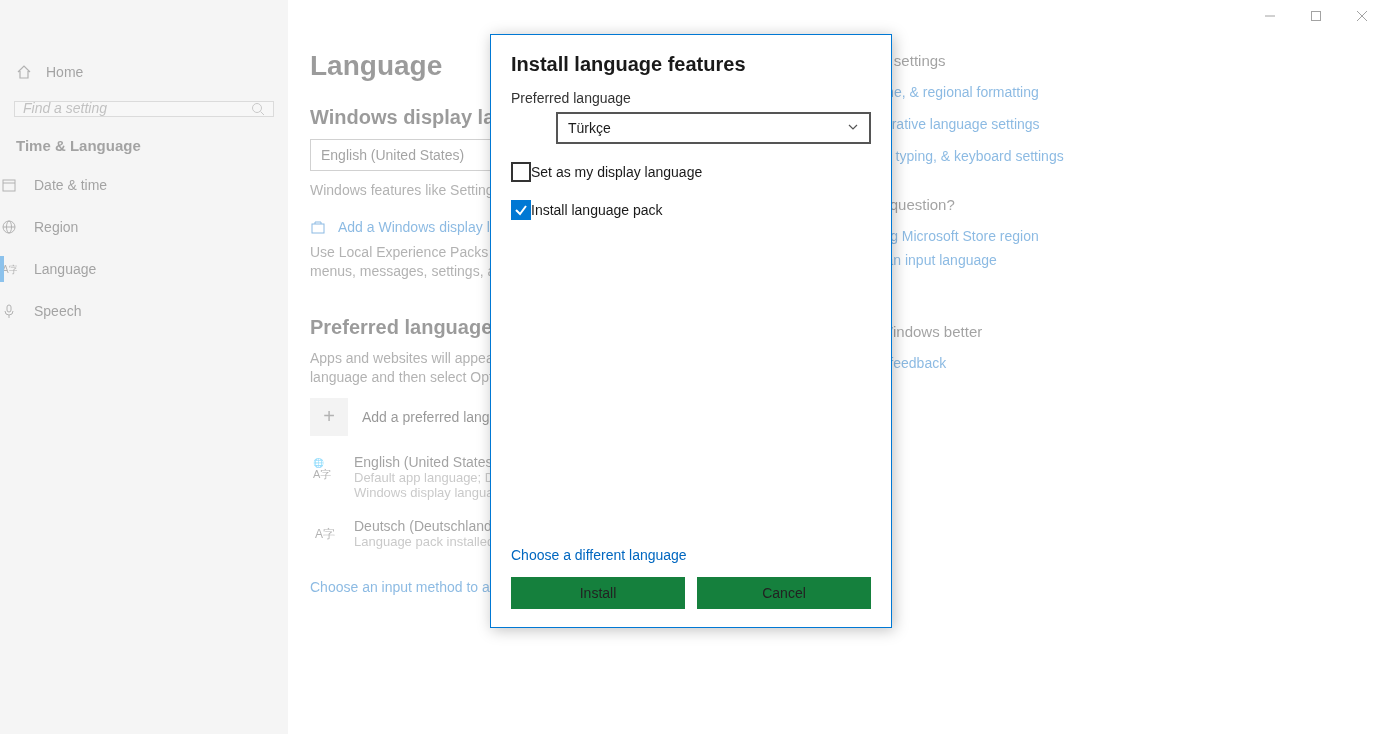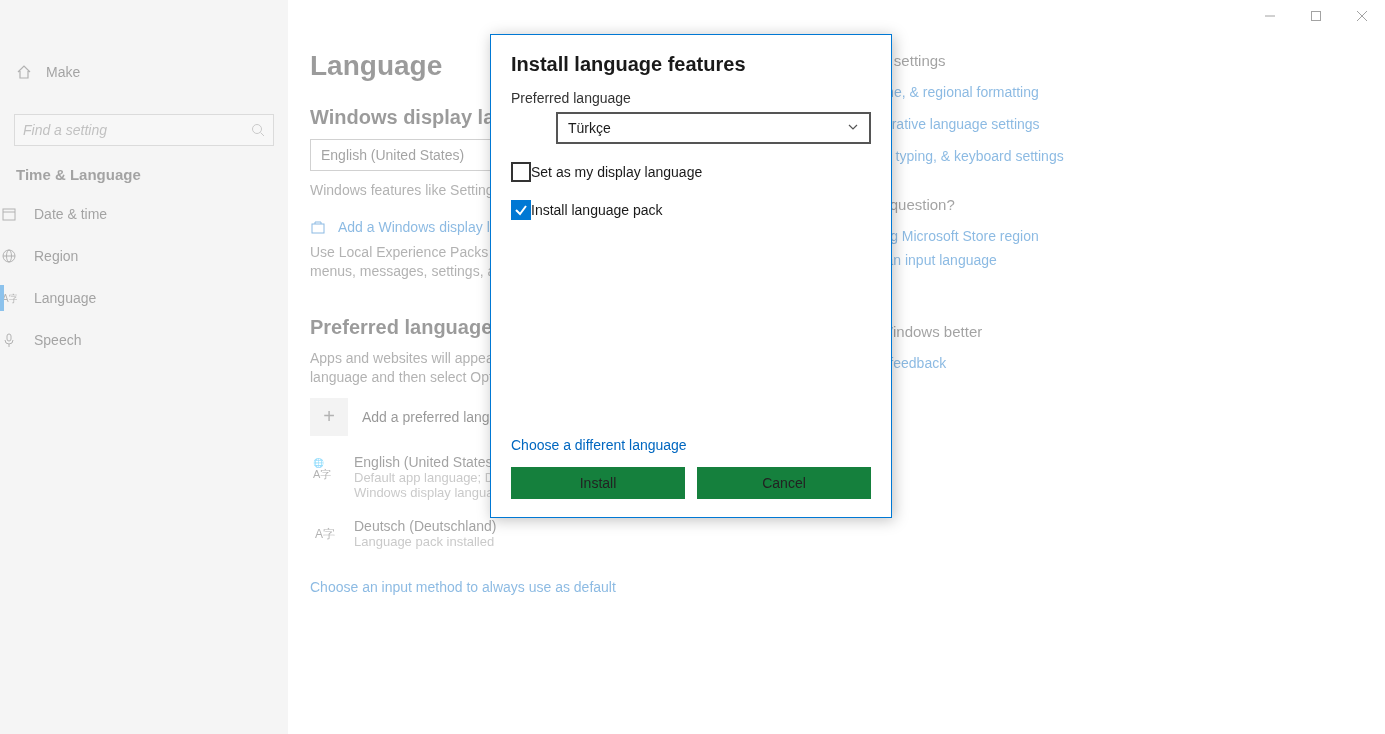--- a/index.html
+++ b/index.html
@@ -9,21 +9,21 @@
   .titlebar { position: absolute; top: 0; left: 0; right: 0; height: 32px; display: flex; align-items: center; }
   .back-btn { width: 48px; height: 32px; display:flex; align-items:center; justify-content:center; color:#333; }
   .titlebar .title { font-size: 12px; color:#333; padding-left: 4px; }
   .win-controls { margin-left: auto; display:flex; }
   .win-btn { width:46px; height:32px; display:flex; align-items:center; justify-content:center; color:#333; }
   .win-btn svg { width:10px; height:10px; }
 
   
   .sidebar { position:absolute; left:0; top:0; width:288px; height:100%; background:#e9e9e9; padding-top: 40px; }
   .sidebar .home { display:flex; align-items:center; height:40px; padding-left:16px; gap:14px; color:#333; margin-top:12px; }
-  .searchbox { margin:22px 14px 0 14px; height:32px; border:1px solid #b0b0b0; background:#eee; display:flex; align-items:center; padding:0 8px; position:relative; }
+  .searchbox { margin:9px 14px 0 14px; height:16px; border:1px solid #b0b0b0; background:#eee; display:flex; align-items:flex-end; padding:0 8px; position:relative; }
   .searchbox input { border:none; background:transparent; outline:none; width:100%; font-size:14px; color:#888; font-style: italic; }
   .searchbox .search-icon { position:absolute; right:8px; color:#888; }
   .cat-title { padding:20px 16px 10px 16px; font-size:15px; color:#333; font-weight:600; }
   .nav-item { display:flex; align-items:center; height:42px; gap:16px; color:#333; position:relative; }
   .nav-item.active::before { content:""; position:absolute; left:0; top:8px; bottom:8px; width:4px; background:#0078d4; }
   .nav-item .icon { width:18px; display:flex; justify-content:center; color:#555; }
 
   
   .main { position:absolute; left:310px; top:40px; right:0; bottom:0; display:flex; }
   .content { width: 740px; }
@@ -45,21 +45,21 @@
   
   .rightcol { position:absolute; left:838px; top:52px; width:260px; }
   .rc-heading { font-size:15px; color:#333; margin-bottom:14px; }
   .rc-link { color:#0067c0; display:block; margin-bottom:14px; line-height:1.3; }
   .rc-section { margin-bottom:30px; }
 
   
   .dim { position:absolute; inset:0; background:rgba(255,255,255,0.55); }
 
   
-  .dialog { position:absolute; left:490px; top:34px; width:402px; height:484px; background:#fff; border:1px solid #0078d4; box-shadow: 2px 2px 14px rgba(0,0,0,0.25); display:flex; flex-direction:column; padding:18px 20px; }
+  .dialog { position:absolute; left:490px; top:34px; width:402px; height:594px; background:#fff; border:1px solid #0078d4; box-shadow: 2px 2px 14px rgba(0,0,0,0.25); display:flex; flex-direction:column; padding:18px 20px; }
   .dialog h2 { font-size:20px; font-weight:600; margin-bottom:14px; }
   .dlg-label { font-size:14px; color:#333; margin-bottom:6px; }
   .dlg-select { height:32px; border:2px solid #555; display:flex; align-items:center; padding:0 10px; position:relative; margin-bottom:18px;margin-left:45px; }
   .dlg-select .chev { position:absolute; right:10px; top:7px; color:#555; }
   .cb-row { display:flex; align-items:center; margin-bottom:18px; }
   .cb { width:20px; height:20px; border:2px solid #333; display:flex; align-items:center; justify-content:center; }
   .cb.checked { background:#0078d4; border-color:#0078d4; color:#fff; }
   .cb.checked svg { width:14px; height:14px; }
   .dlg-footer { margin-top:auto; }
   .dlg-link { color:#0067c0; margin-bottom:14px; display:block;}
@@ -98,21 +98,21 @@
   </div>
 </div>
 
 <div class="sidebar">
   <div class="home">
     <span class="icon">
         <svg width="16" height="16" viewBox="0 0 16 16">
           <path d="M2 8 L8 2 L14 8 M4 7 V14 H12 V7" stroke="#555" fill="none" stroke-width="1.2"></path>
         </svg>
       </span>
-    <span>Make</span>
+    <span>Home</span>
   </div>
   <div class="searchbox">
     <input placeholder="Find a setting" style="">
     <span class="search-icon">
         <svg width="14" height="14" viewBox="0 0 14 14">
           <circle cx="6" cy="6" r="4.5" stroke="#888" fill="none"></circle>
           <line x1="9.5" y1="9.5" x2="13" y2="13" stroke="#888"></line>
         </svg>
       </span>
   </div>

